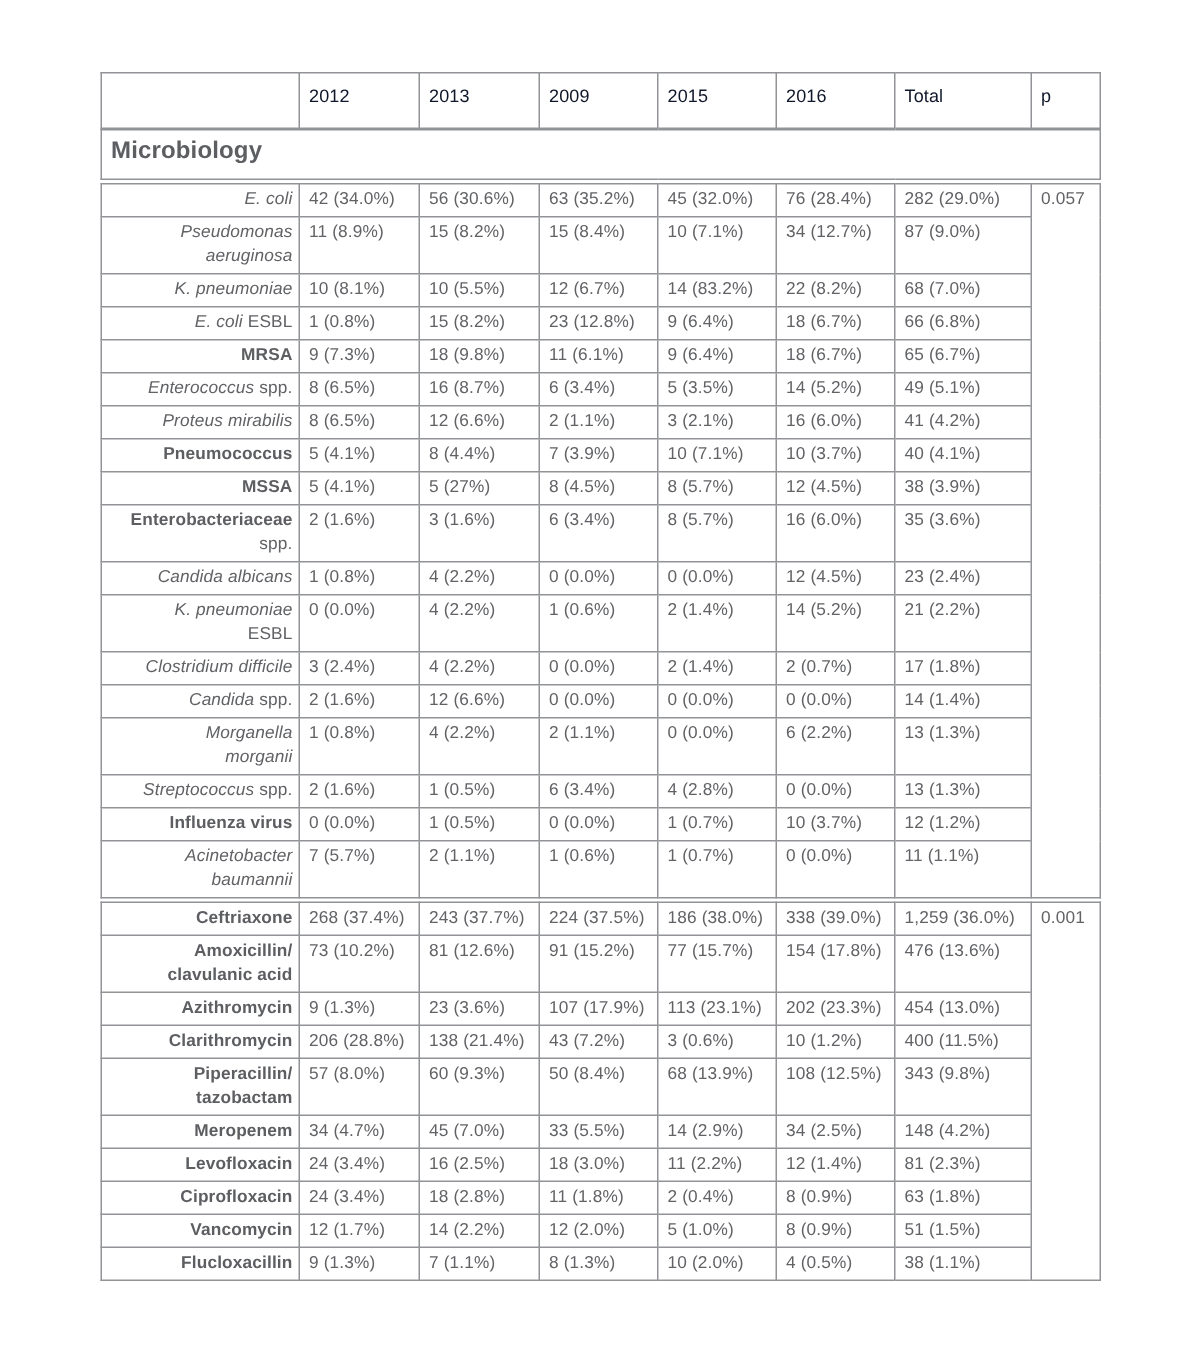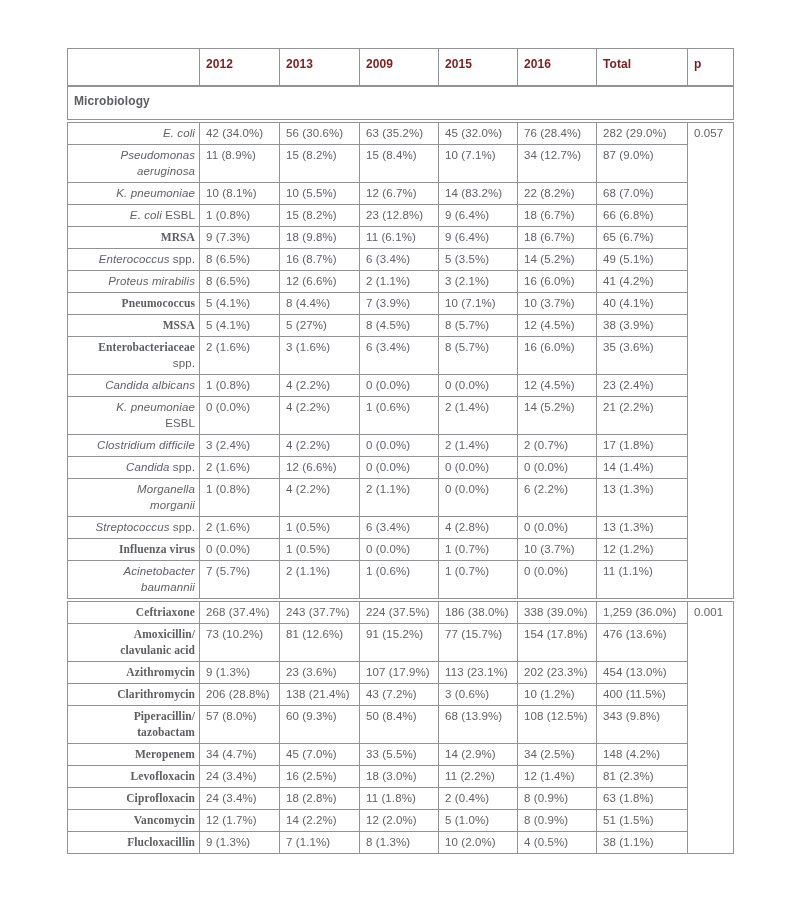--- a/index.html
+++ b/index.html
@@ -19,35 +19,35 @@
     text-align:left;
     vertical-align:top;
     padding:2px 4px 3px 6px;
     line-height:16px;
     font-weight:normal;
     overflow:hidden;
   }
   table.header-t th{
     height:37px;
     padding-top:7px;
-    font-weight:bold;
+    font-weight:normal;
     font-size:12px;
-    color:#7f1d1d;
+    color:#0f172a;
   }
   table.section-t td{
     height:33px;
     padding-top:6px;
     font-weight:bold;
-    font-size:12px;
+    font-size:16px;
     color:#5d5e61;
   }
   table.data-t{margin-top:2px;}
   .labelcell .line{display:block;text-align:right;}
   .it{font-style:italic;}
-  .bd{font-weight:bold;color:#5d5e61;font-family:Liberation Serif, serif;}
+  .bd{font-weight:bold;color:#5d5e61;}
   .pcell{vertical-align:top;padding-top:3px;margin-left:12px;}
 </style>
 </head>
 <body>
 
 <div class="tablewrap">
   <table class="t header-t">
     <colgroup>
       <col style="width:132px">
         <col style="width:80px">

